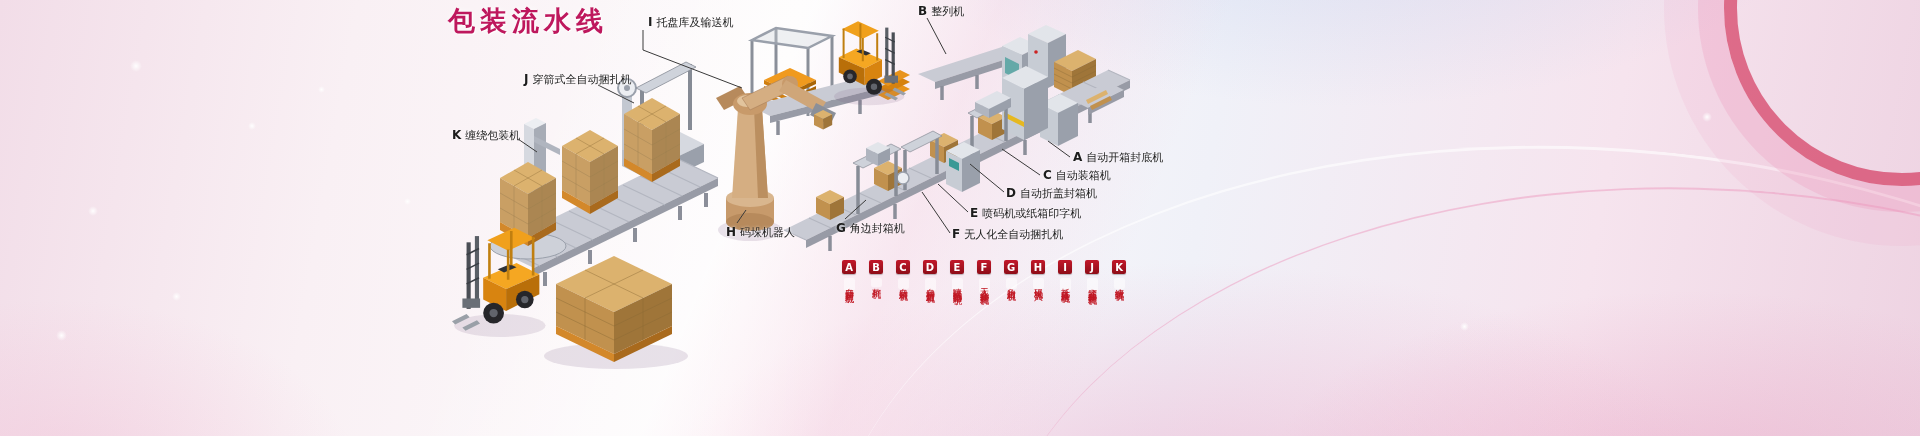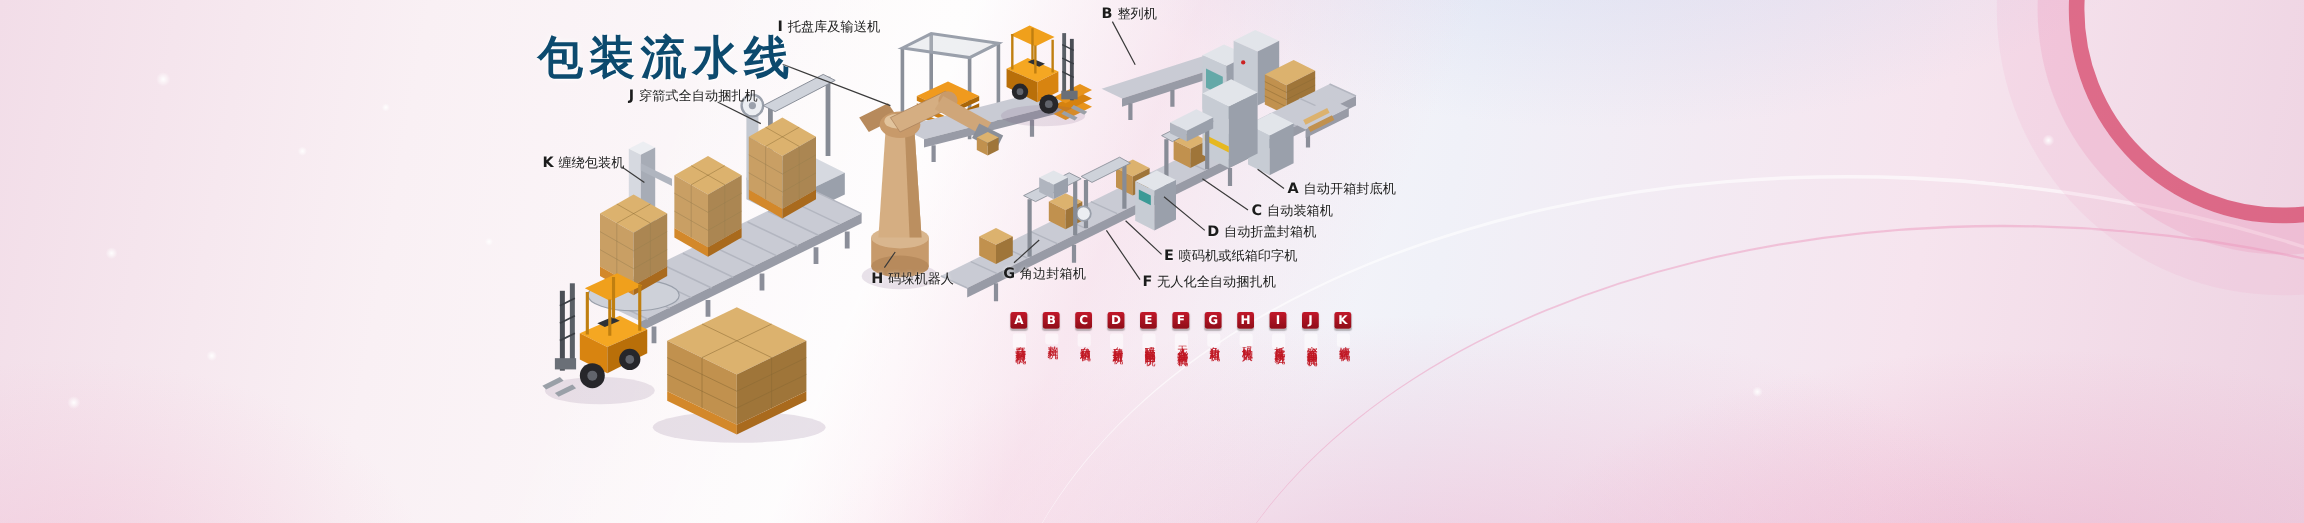--- a/index.html
+++ b/index.html
@@ -21,22 +21,22 @@
   .wave2{position:absolute;z-index:1;width:1500px;height:950px;left:980px;top:190px;border-radius:50%;
          border:0;border-top:2px solid rgba(236,160,195,.55);transform:rotate(5deg);}
   .corner-ring{position:absolute;z-index:1;width:330px;height:330px;right:-160px;top:-170px;border-radius:50%;
          border:13px solid rgba(206,30,72,.6);
          box-shadow:0 0 0 26px rgba(238,150,186,.28), 0 0 0 60px rgba(238,150,186,.12);}
   .sp{position:absolute;z-index:1;border-radius:50%;
       background:radial-gradient(circle,rgba(255,255,255,.95),rgba(255,255,255,0) 70%);}
   
   .scene{position:absolute;inset:0;z-index:2;}
   
-  .title{position:absolute;z-index:5;left:448px;top:23px;font-size:38px;font-weight:bold;
-         color:#0c4a6e;letter-spacing:5px;text-shadow:1px 1px 0 #fff, 0 0 6px rgba(255,255,255,.8);}
+  .title{position:absolute;z-index:5;left:448px;top:3px;font-size:27px;font-weight:bold;
+         color:#be185d;letter-spacing:5px;text-shadow:1px 1px 0 #fff, 0 0 6px rgba(255,255,255,.8);}
   
   .callout{position:absolute;z-index:5;white-space:nowrap;color:#1c1c1c;font-size:11px;
            display:flex;align-items:baseline;gap:4px;text-shadow:0 0 3px rgba(255,255,255,.85);}
   .callout b{font-size:12px;}
   
   .legend{position:absolute;z-index:5;left:842px;top:260px;display:flex;gap:13px;}
   .lg-col{width:14px;display:flex;flex-direction:column;align-items:center;}
   .lg-key{width:14px;height:14px;border-radius:2px;color:#fff;font-size:10px;font-weight:bold;
           display:flex;align-items:center;justify-content:center;
           background:linear-gradient(180deg,#c2182a,#8e0d18);box-shadow:0 1px 1px rgba(0,0,0,.25);}

